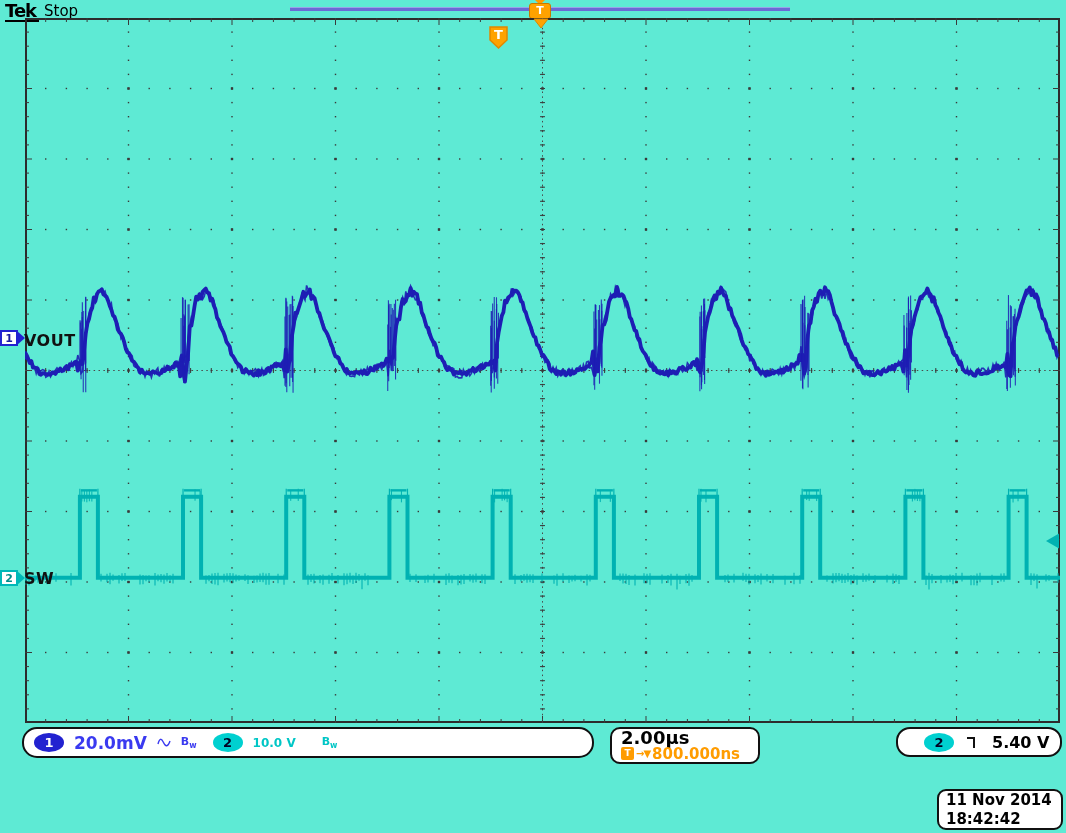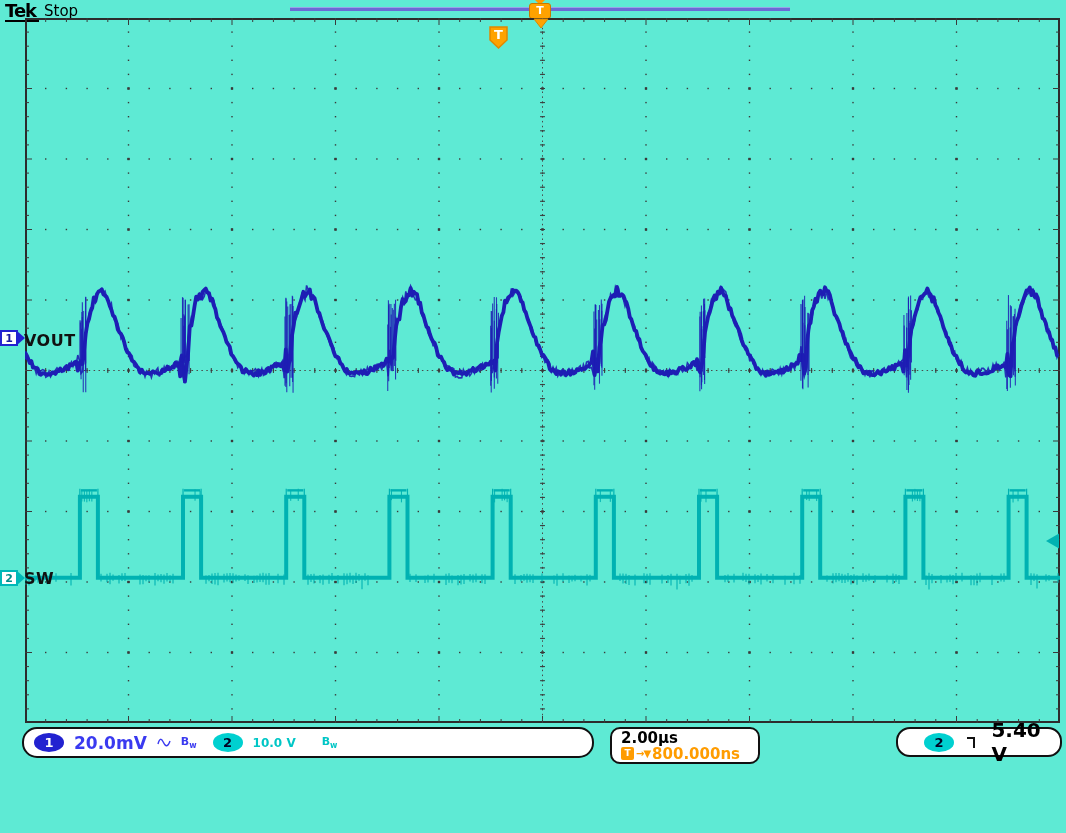--- a/index.html
+++ b/index.html
@@ -33,26 +33,26 @@
   .box-date{left:937px;top:789px;width:126px;height:41px;border-radius:9px;flex-direction:column;
             align-items:flex-start;justify-content:center;padding-left:7px;font-size:15px;line-height:19px;}
   .ell{width:30px;height:19px;border-radius:50%;display:inline-flex;align-items:center;
        justify-content:center;font-size:13px;font-weight:bold;flex:0 0 auto;}
   .ell1{background:#2222d0;color:#fff;}
   .ell2{background:#00d0d0;color:#002;}
   .v1{color:#3a3af0;font-size:17px;}
   .v2{color:#00c6c6;font-size:12px;}
   .bw{font-size:11px;font-weight:bold;}
   .bw sub{font-size:8px;}
-  .tbline1{font-size:15px;text-align:right;}
+  .tbline1{font-size:18px;text-align:right;}
   .tbline2{display:flex;align-items:center;gap:2px;color:#ff9c00;font-size:15px;}
   .minitbox{display:inline-block;width:13px;height:13px;background:#ff9c00;border-radius:2px;color:#fff;
             font-size:9px;font-weight:bold;text-align:center;line-height:13px;}
   .oarrows{font-size:10px;letter-spacing:-1px;}
-  .triglv{font-size:20px;}
+  .triglv{font-size:16px;}
   #scope-svg{position:absolute;left:25px;top:18px;}
 </style>
 </head>
 <body>
 
 <div class="page">
 
   <span class="tek">Tek</span>
   <span class="status">Stop</span>
 
@@ -1633,14 +1633,18 @@
 
 
   <div class="readout box-trig">
     <span class="ell ell2">2</span>
     <svg width="14" height="16">
       <path d="M1,4 H8 V14" fill="none" stroke="#111" stroke-width="2"></path>
     </svg>
     <span class="triglv">5.40 V</span>
   </div>
 
+  <div class="readout box-date">
+    <span>11 Nov 2014</span>
+    <span>18:42:42</span>
+  </div>
 
 </div>
 
 </body></html>

